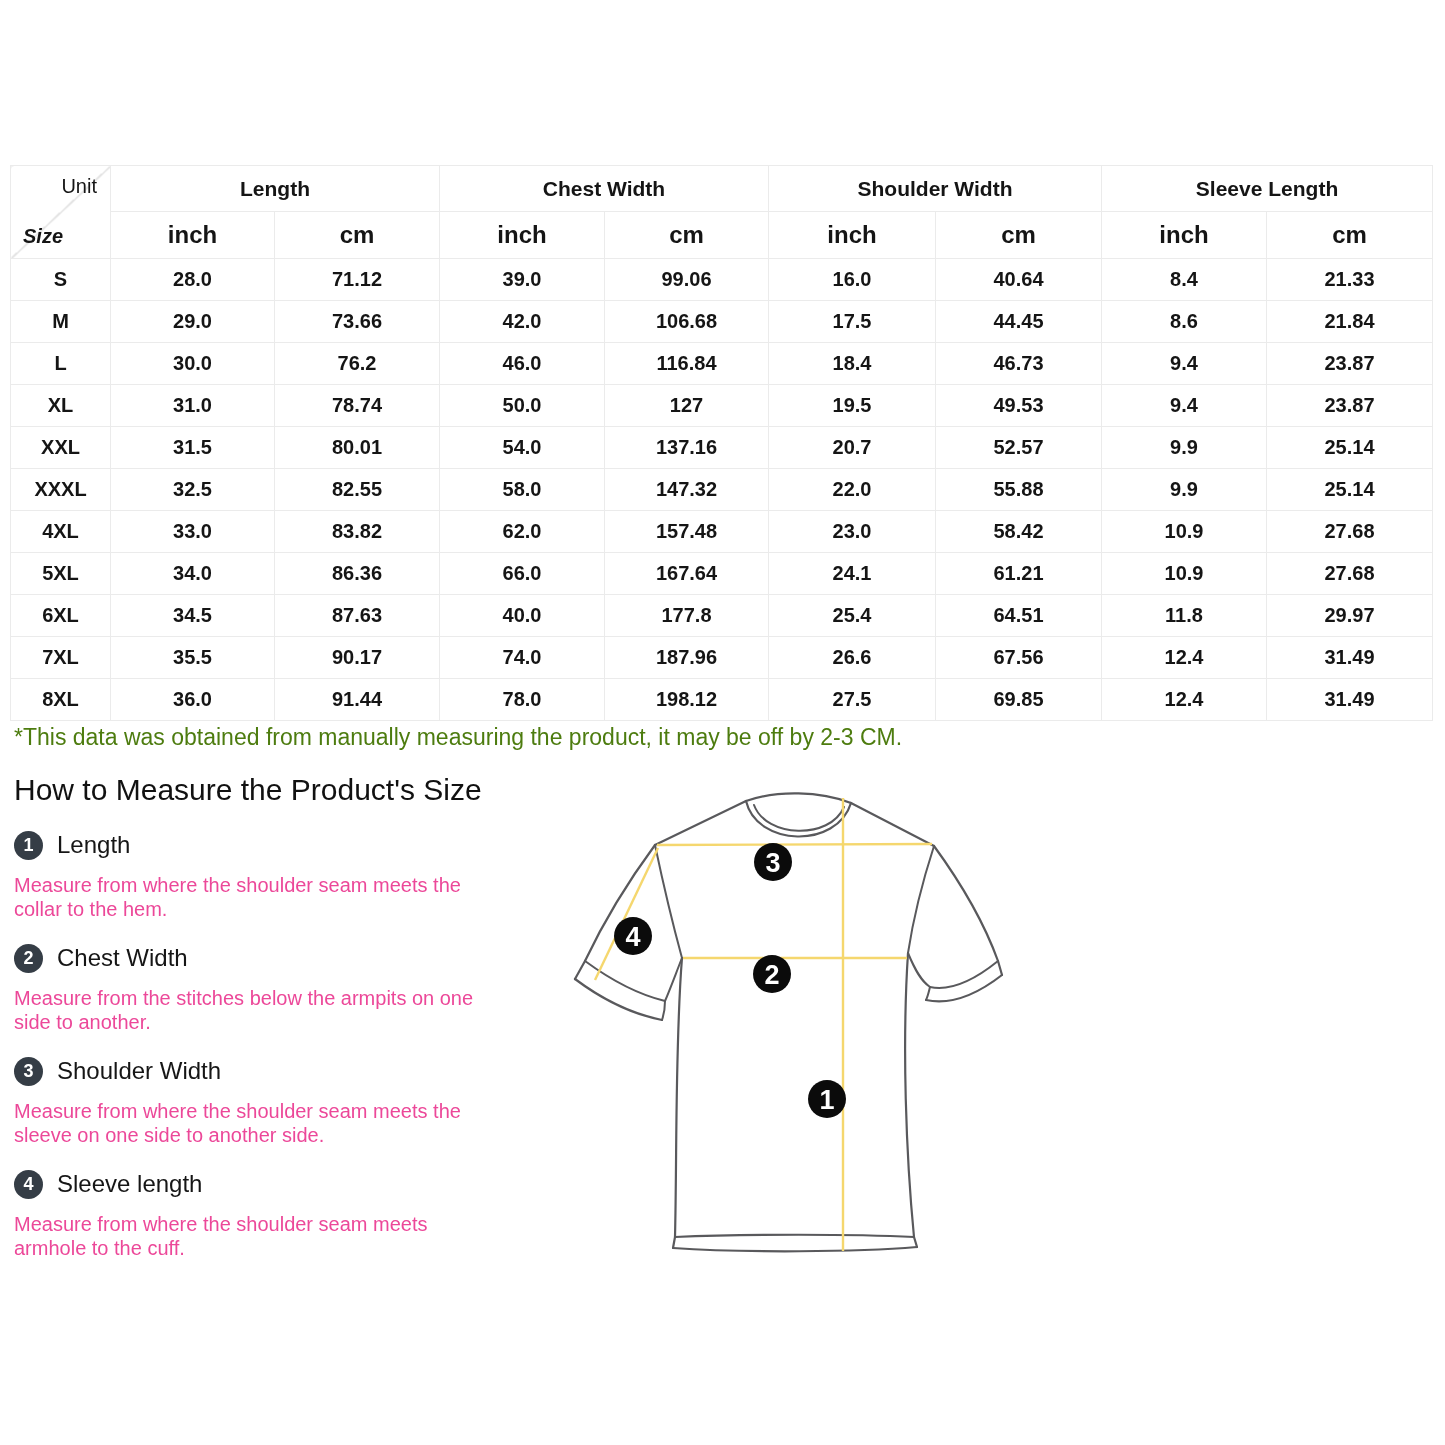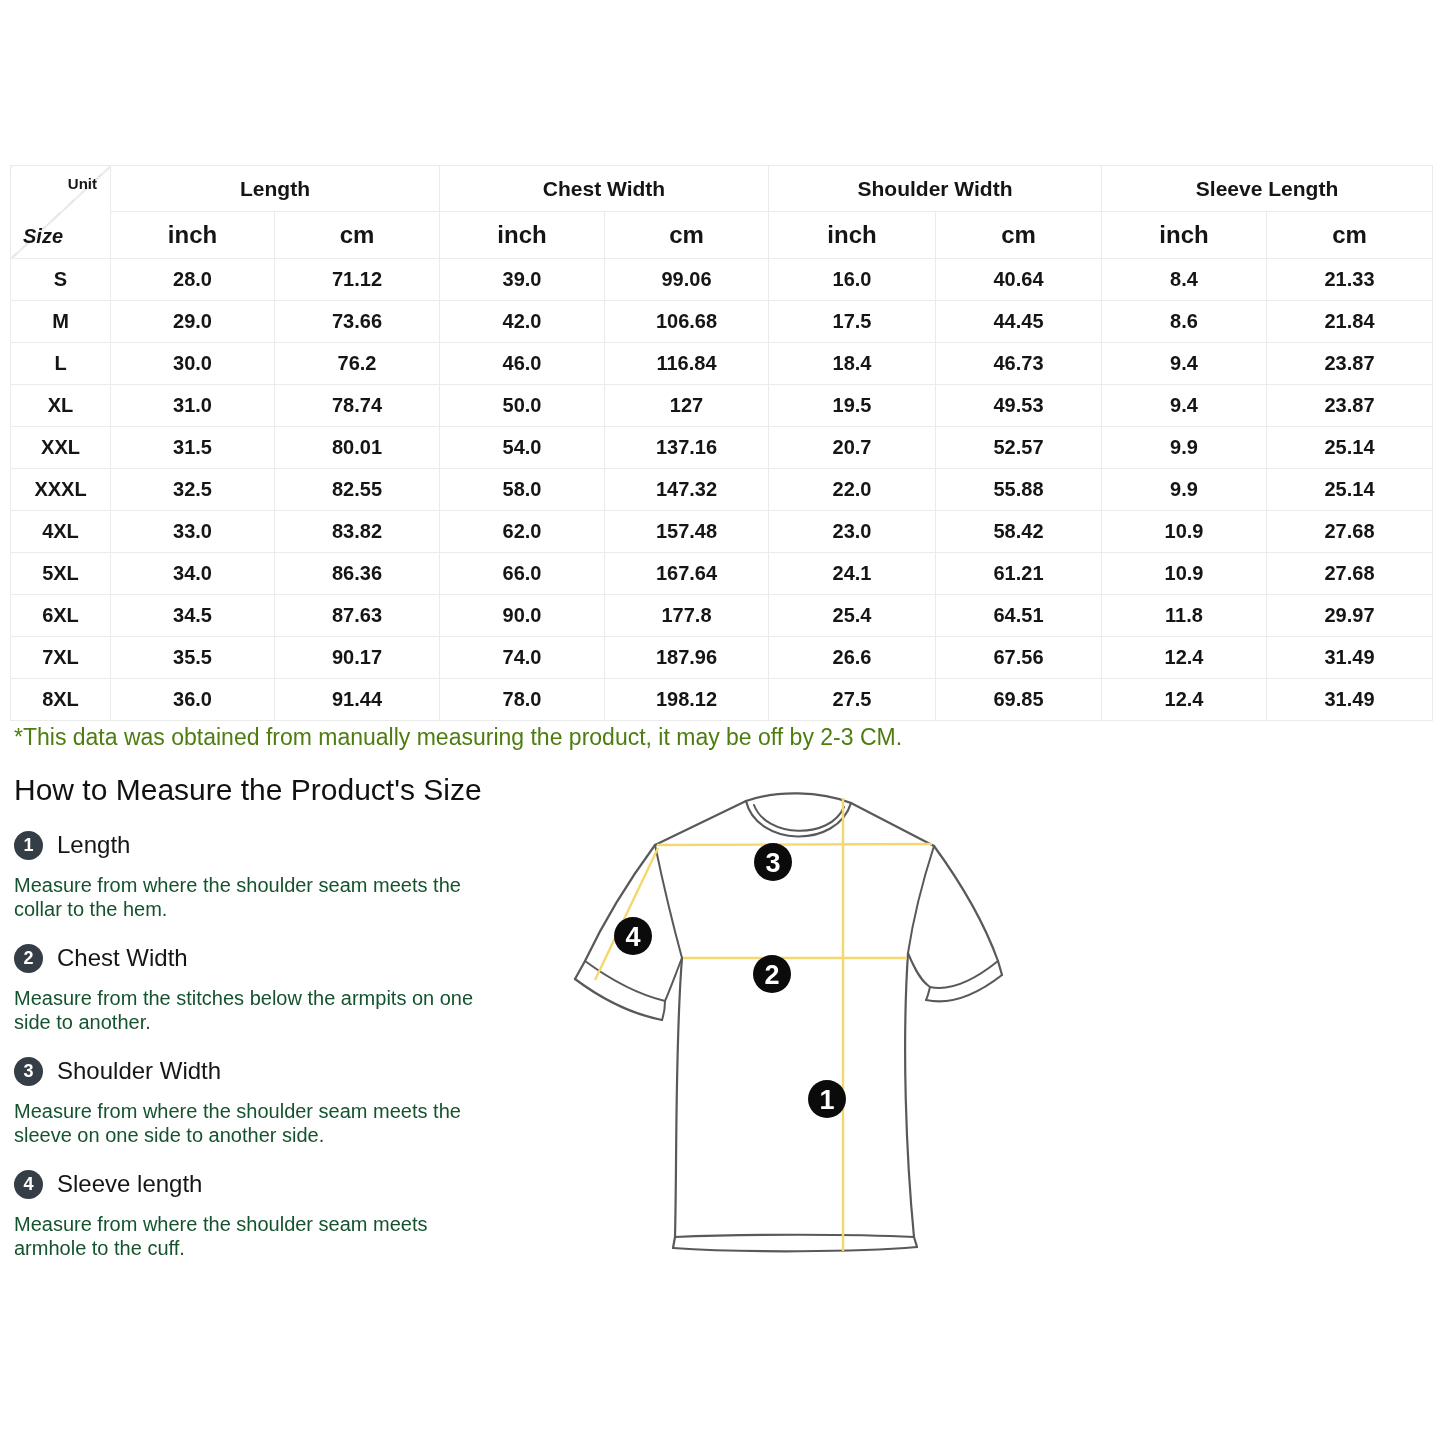--- a/index.html
+++ b/index.html
@@ -19,41 +19,41 @@
   }
   .size-table thead .group-row th{height:45px;font-size:21px;}
   .size-table thead .unit-row th{height:46px;font-size:24px;}
   .size-table tbody th,.size-table tbody td{height:41px;font-size:20px;}
   .corner-cell{
     position:relative;
     background:linear-gradient(to bottom right,
       transparent calc(50% - 1px), #e3e3e3 calc(50% - 1px),
       #e3e3e3 calc(50% + 0.5px), transparent calc(50% + 1px));
   }
-  .corner-top{position:absolute;top:9px;right:13px;font-size:15px;font-weight:bold;}
+  .corner-top{position:absolute;top:9px;right:13px;font-size:20px;font-weight:normal;}
   .corner-bottom{position:absolute;bottom:10px;left:12px;font-size:20px;font-weight:bold;font-style:italic;}
 
   .footnote{
     position:absolute;left:14px;top:724px;font-size:23px;color:#4d7c0f;font-weight:400;
   }
 
   
   .guide-title{
     position:absolute;left:14px;top:773px;font-size:30px;font-weight:400;color:#111;
   }
   .guide-list{position:absolute;left:14px;top:830px;width:500px;}
   .g-item{margin-bottom:22px;}
   .g-head{display:flex;align-items:center;height:30px;margin-bottom:13px;}
   .badge{
     width:29px;height:29px;border-radius:50%;background:#353d46;color:#fff;
     display:flex;align-items:center;justify-content:center;
     font-size:18px;font-weight:bold;flex:0 0 29px;
   }
   .g-label{font-size:24px;color:#161616;margin-left:14px;}
-  .g-desc{margin:0;width:480px;font-size:20px;line-height:24px;color:#14532d;}
+  .g-desc{margin:0;width:480px;font-size:20px;line-height:24px;color:#ec4899;}
 
   
   .diagram{position:absolute;left:565px;top:785px;}
   .outline{fill:none;stroke:#59595c;stroke-width:2.2;stroke-linecap:round;stroke-linejoin:round;}
   .seam{fill:none;stroke:#59595c;stroke-width:2;stroke-linecap:round;}
   .measure{fill:none;stroke:#F5D76E;stroke-width:2.4;}
   .marker{fill:#0b0b0b;}
   .marker-num{fill:#ffffff;font-size:27px;font-weight:bold;text-anchor:middle;
     font-family:"Liberation Sans",sans-serif;}
 </style>
@@ -180,21 +180,21 @@
     <td>167.64</td>
     <td>24.1</td>
     <td>61.21</td>
     <td>10.9</td>
     <td>27.68</td>
   </tr>
       <tr>
     <th>6XL</th>
     <td>34.5</td>
     <td>87.63</td>
-    <td>90.0</td>
+    <td>40.0</td>
     <td>177.8</td>
     <td>25.4</td>
     <td>64.51</td>
     <td>11.8</td>
     <td>29.97</td>
   </tr>
       <tr>
     <th>7XL</th>
     <td>35.5</td>
     <td>90.17</td>

